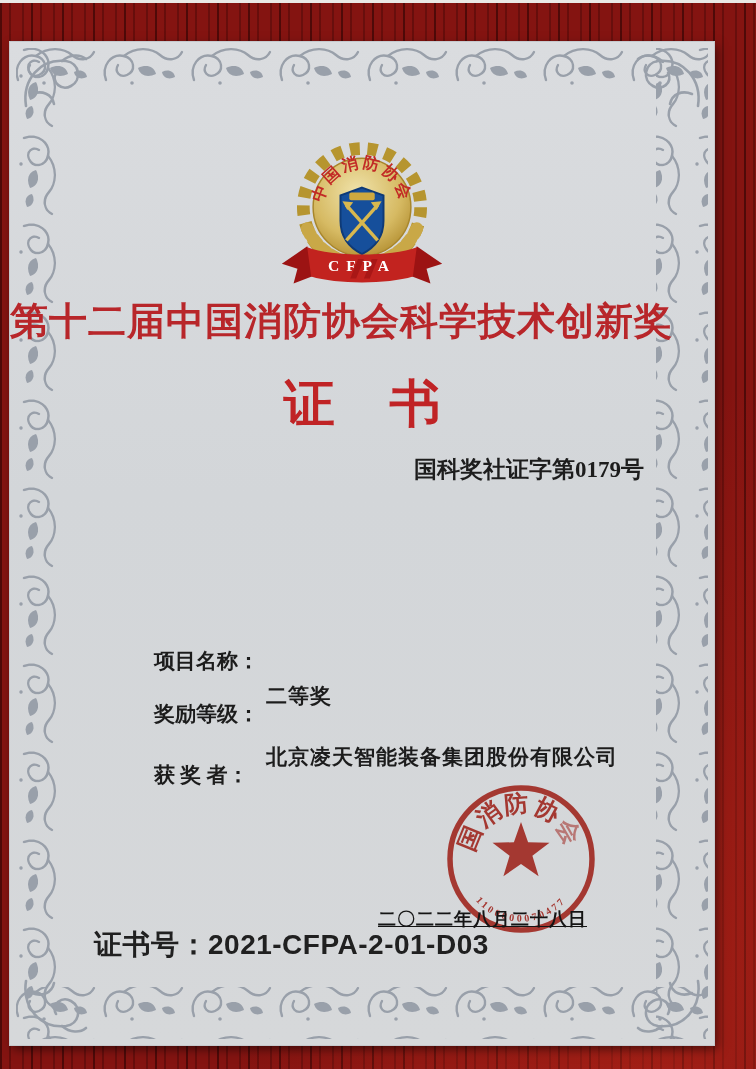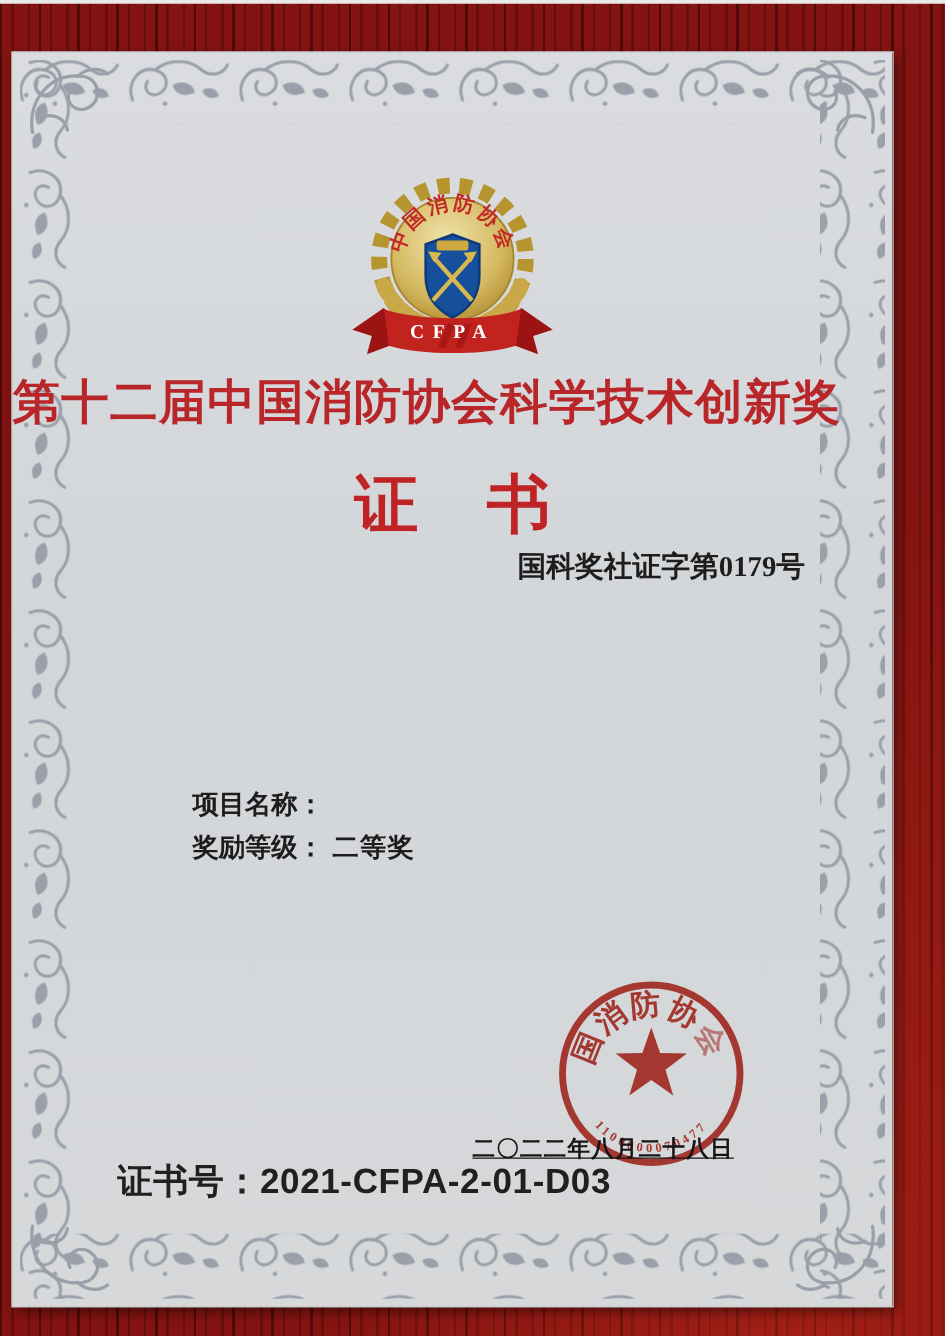--- a/index.html
+++ b/index.html
@@ -32,36 +32,36 @@
 
   .title {
     position:absolute; top:254px; width:100%; 
     font-size:38px; font-weight:bold; color:#b8262a; letter-spacing:1px;
   }
   .heading {
     position:absolute; top:328px; width:100%; text-align:center;
     font-size:51px; font-weight:bold; color:#c02325; word-spacing:42px;
   }
   .docnum {
-    position:absolute; top:396px; right:70px;
+    position:absolute; top:412px; right:70px;
     font-size:23px; font-weight:bold; color:#1d1d1d;
   }
   .body-text {
     position:absolute; top:452px; left:64px; width:586px;
     font-size:29px; font-weight:bold; color:#181818;
     line-height:50px; letter-spacing:2px;
   }
   .body-text .indent { padding-left:62px; }
 
   .fields {
     position:absolute; top:587px; left:144px; width:520px;
     font-size:21px; font-weight:bold; color:#1c1c1c;
   }
   .frow { display:flex; }
-  .flabel { width:112px; flex:0 0 112px; }
+  .flabel { width:112px; flex:0 0 112px;margin-top:18px; }
   .fvalue { flex:1; letter-spacing:1px; }
   .fvalue .vline { line-height:40px; }
   .frow.grade { margin-top:7px; }
   .frow.awardee { margin-top:15px; }
 
   .seal {
     position:absolute; left:426px; top:732px;
     mix-blend-mode:multiply; opacity:.93; z-index:4;
   }
   .date {
@@ -159,20 +159,24 @@
     </div>
 
     <div class="fields">
       <div class="frow project">
         <div class="flabel">项目名称：</div>
       </div>
       <div class="frow grade">
         <div class="flabel">奖励等级：</div>
         <div class="fvalue">二等奖</div>
       </div>
+      <div class="frow awardee">
+        <div class="flabel">获 奖 者：</div>
+        <div class="fvalue">北京凌天智能装备集团股份有限公司</div>
+      </div>
     </div>
 
     <svg class="seal" width="170" height="170" viewBox="0 0 170 170">
       <circle cx="85" cy="85" r="71" fill="none" stroke="#c1332a" stroke-width="5.5"></circle>
       <polygon points="85,48 92.1,68.3 113.5,68.7 96.4,81.7 102.6,102.3 85,90 67.4,102.3 73.6,81.7 56.5,68.7 77.9,68.3" fill="#c1332a"></polygon>
       <g fill="#c1332a" font-size="24" font-weight="bold" text-anchor="middle">
         <text x="85" y="38" transform="rotate(-68 85 85)">国</text>
         <text x="85" y="38" transform="rotate(-36 85 85)">消</text>
         <text x="85" y="38" transform="rotate(-5 85 85)">防</text>
         <text x="85" y="38" transform="rotate(28 85 85)">协</text>

